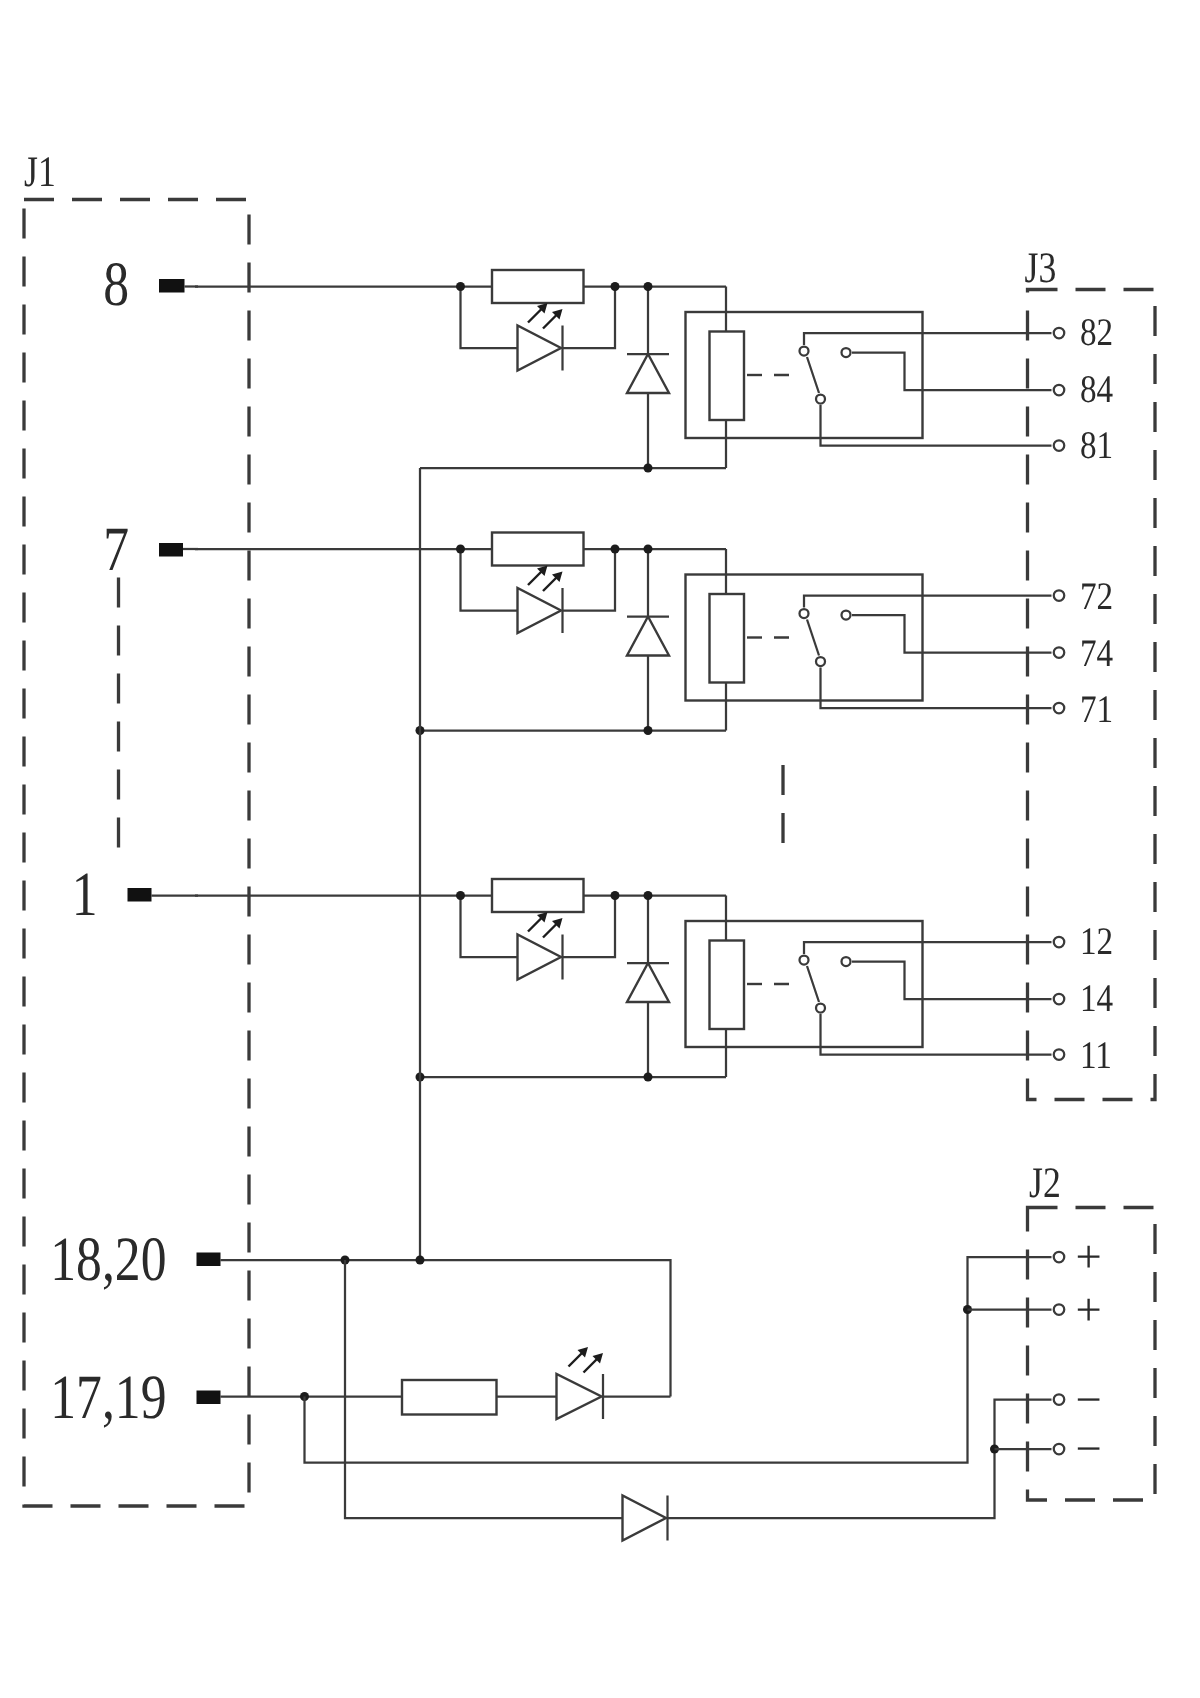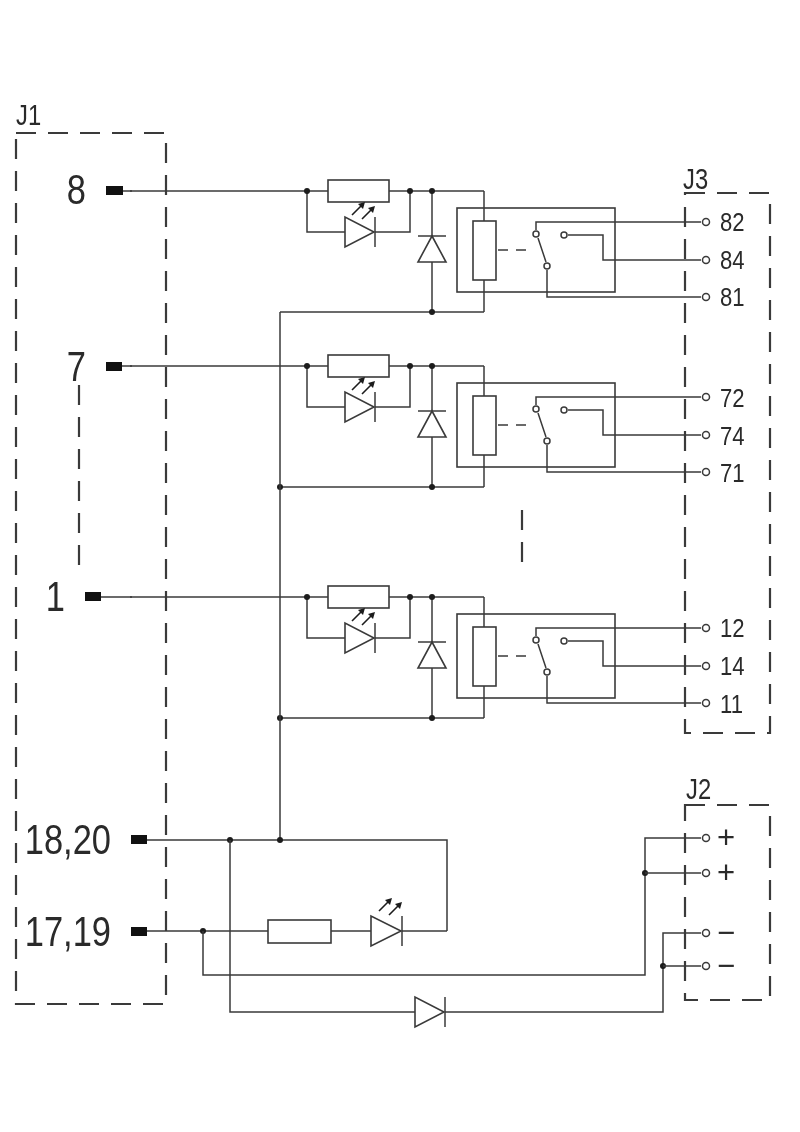--- a/index.html
+++ b/index.html
@@ -1,18 +1,18 @@
 <!DOCTYPE html>
 <html><head>
 <meta charset="utf-8">
 <style>
   html,body{margin:0;padding:0;background:#ffffff;}
   .stage{
     position:relative;width:800px;height:1132px;background:#ffffff;overflow:hidden;
-    font-family:Liberation Sans, sans-serif;color:#2a2a2a;
+    font-family:Liberation Serif, serif;color:#2a2a2a;
   }
   .lbl{position:absolute;white-space:nowrap;color:#2a2a2a;}
   .hdr{font-size:29px;height:30px;line-height:30px;transform:scaleX(0.82);transform-origin:0 50%;}
   .j1pin{font-size:42px;height:44px;line-height:44px;width:160px;text-align:right;
          transform:scaleX(0.82);transform-origin:100% 50%;}
   .j3pin{font-size:26px;height:30px;line-height:30px;transform:scaleX(0.85);transform-origin:0 50%;}
   .j2pin{font-size:31px;height:34px;line-height:34px;transform-origin:0 50%;}
   svg{position:absolute;left:0;top:0;}
   .wire{stroke:#3a3a3a;stroke-width:1.5;fill:none;stroke-linecap:butt;}
   .comp{stroke:#3a3a3a;stroke-width:1.6;fill:#ffffff;}

